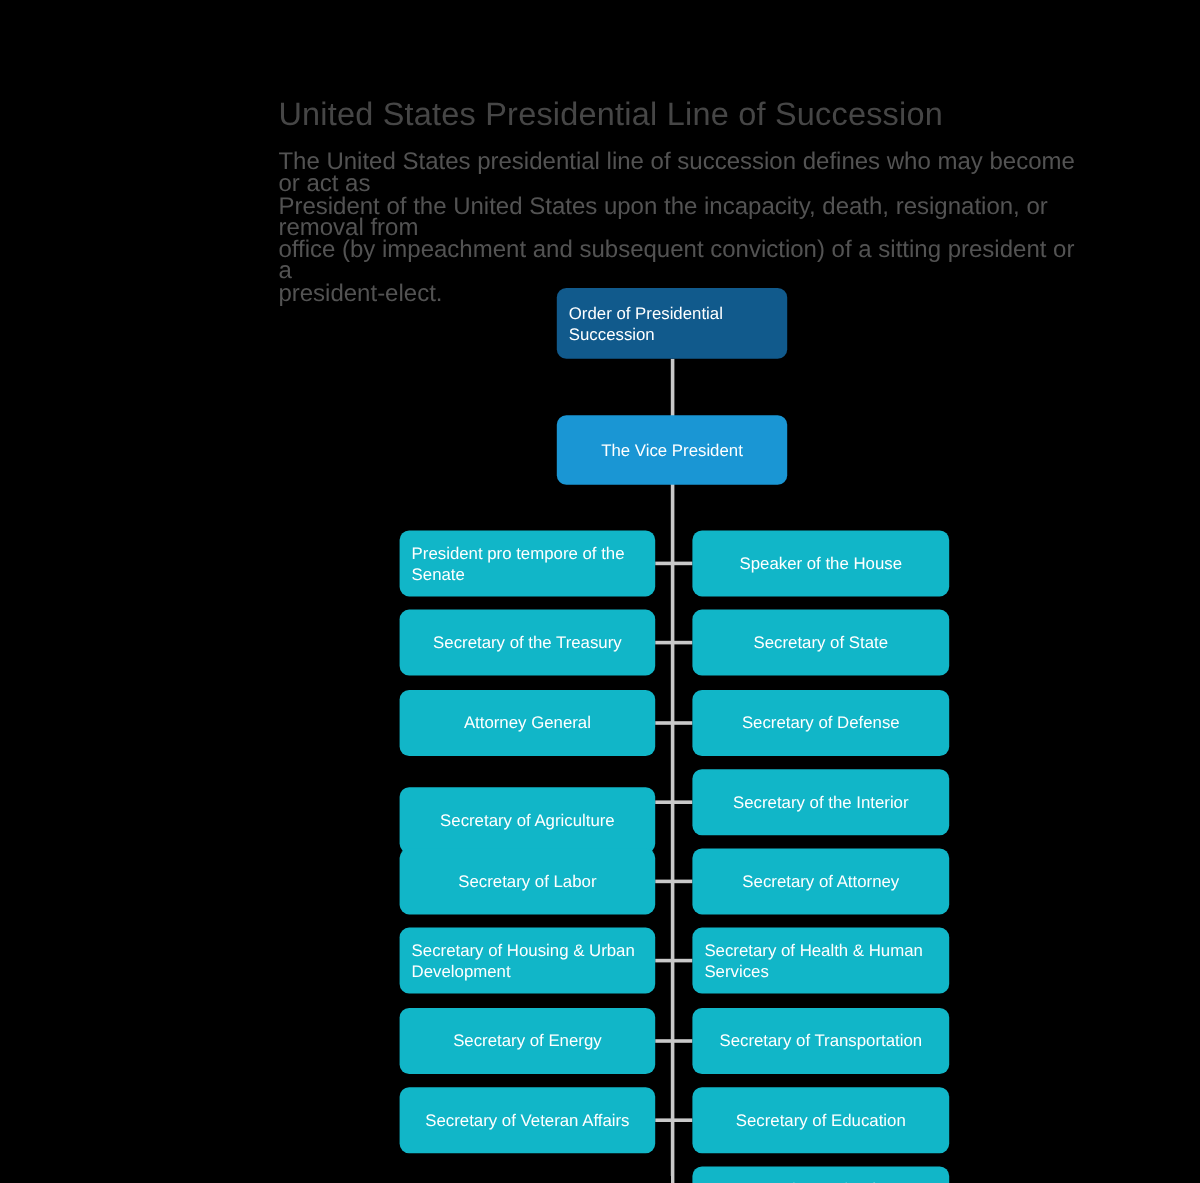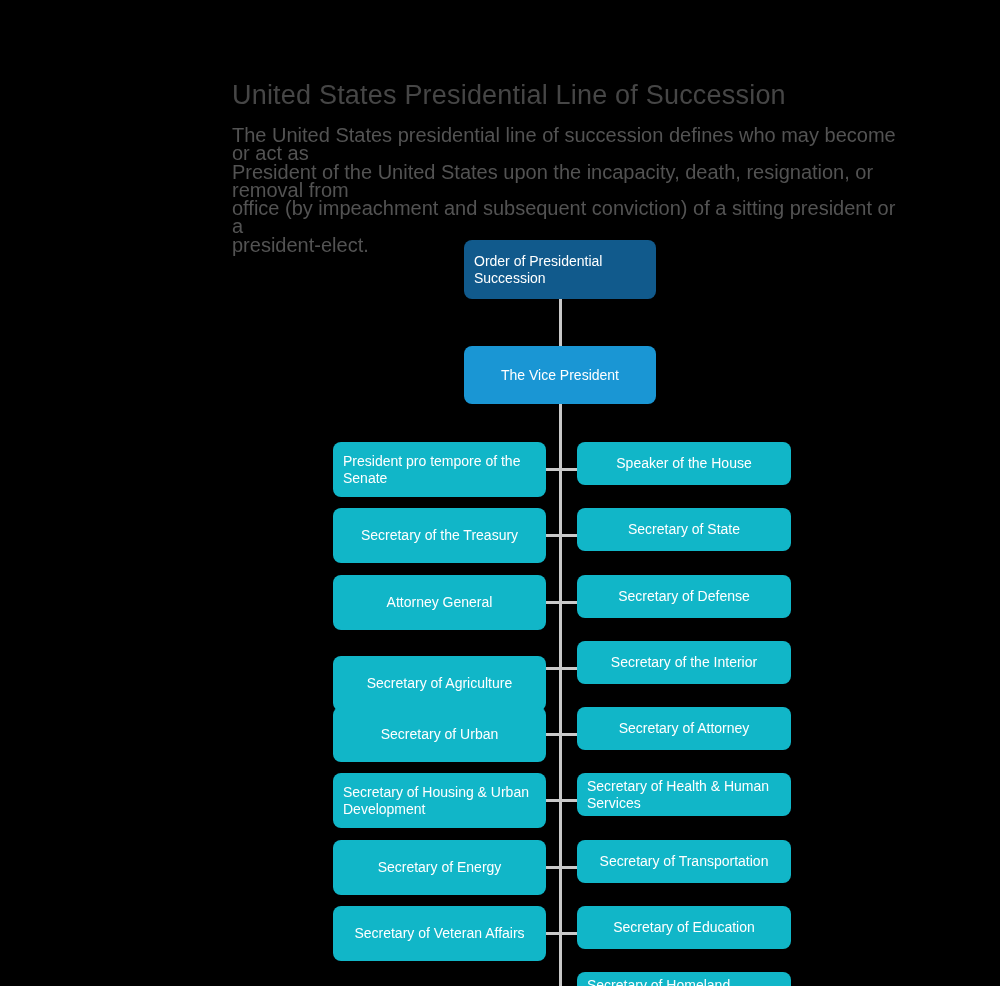--- a/index.html
+++ b/index.html
@@ -79,21 +79,21 @@
     border-radius: 8px;
     color: var(--box-text);
     font-size: 14px;
     line-height: 17px;
     padding: 0 10px;
     z-index: 2;
   }
   .node.root  { left: 394px; top: 170px; width: 192px; height: 59px; background: var(--root-box); }
   .node.vp    { left: 394px; top: 276px; width: 192px; height: 58px; background: var(--vp-box); }
   .node.left  { left: 263px; width: 213px; height: 55px; background: var(--member-box); }
-  .node.right { left: 507px; width: 214px; height: 43px; background: var(--member-box); }
+  .node.right { left: 507px; width: 214px; height: 55px; background: var(--member-box); }
 </style>
 </head>
 <body>
 
 <div class="page">
   <div class="title">United States Presidential Line of Succession</div>
   <div class="description">The United States presidential line of succession defines who may become or act as
 President of the United States upon the incapacity, death, resignation, or removal from
 office (by impeachment and subsequent conviction) of a sitting president or a
 president-elect.</div>
@@ -111,21 +111,21 @@
     <div class="stub" style="top:862px"></div>
     <div class="elbow"></div>
 
     <div class="node root">Order of Presidential Succession</div>
     <div class="node vp">The Vice President</div>
 
     <div class="node left" style="top:372px">President pro tempore of the Senate</div>
     <div class="node left" style="top:438px">Secretary of the Treasury</div>
     <div class="node left" style="top:505px">Attorney General</div>
     <div class="node left" style="top:586px">Secretary of Agriculture</div>
-    <div class="node left" style="top:637px">Secretary of Urban</div>
+    <div class="node left" style="top:637px">Secretary of Labor</div>
     <div class="node left" style="top:703px">Secretary of Housing &amp; Urban Development</div>
     <div class="node left" style="top:770px">Secretary of Energy</div>
     <div class="node left" style="top:836px">Secretary of Veteran Affairs</div>
 
     <div class="node right" style="top:372px">Speaker of the House</div>
     <div class="node right" style="top:438px">Secretary of State</div>
     <div class="node right" style="top:505px">Secretary of Defense</div>
     <div class="node right" style="top:571px">Secretary of the Interior</div>
     <div class="node right" style="top:637px">Secretary of Attorney</div>
     <div class="node right" style="top:703px">Secretary of Health &amp; Human Services</div>

